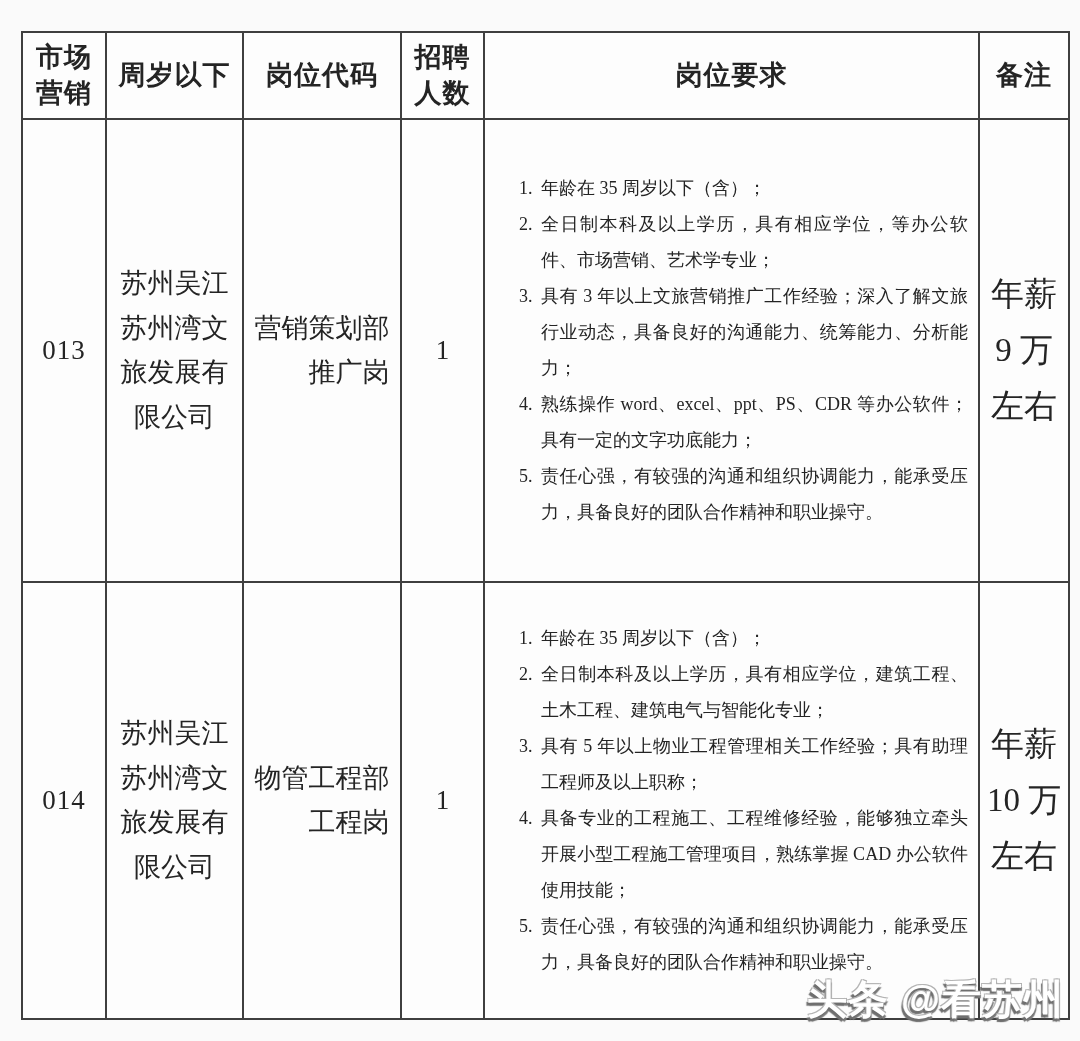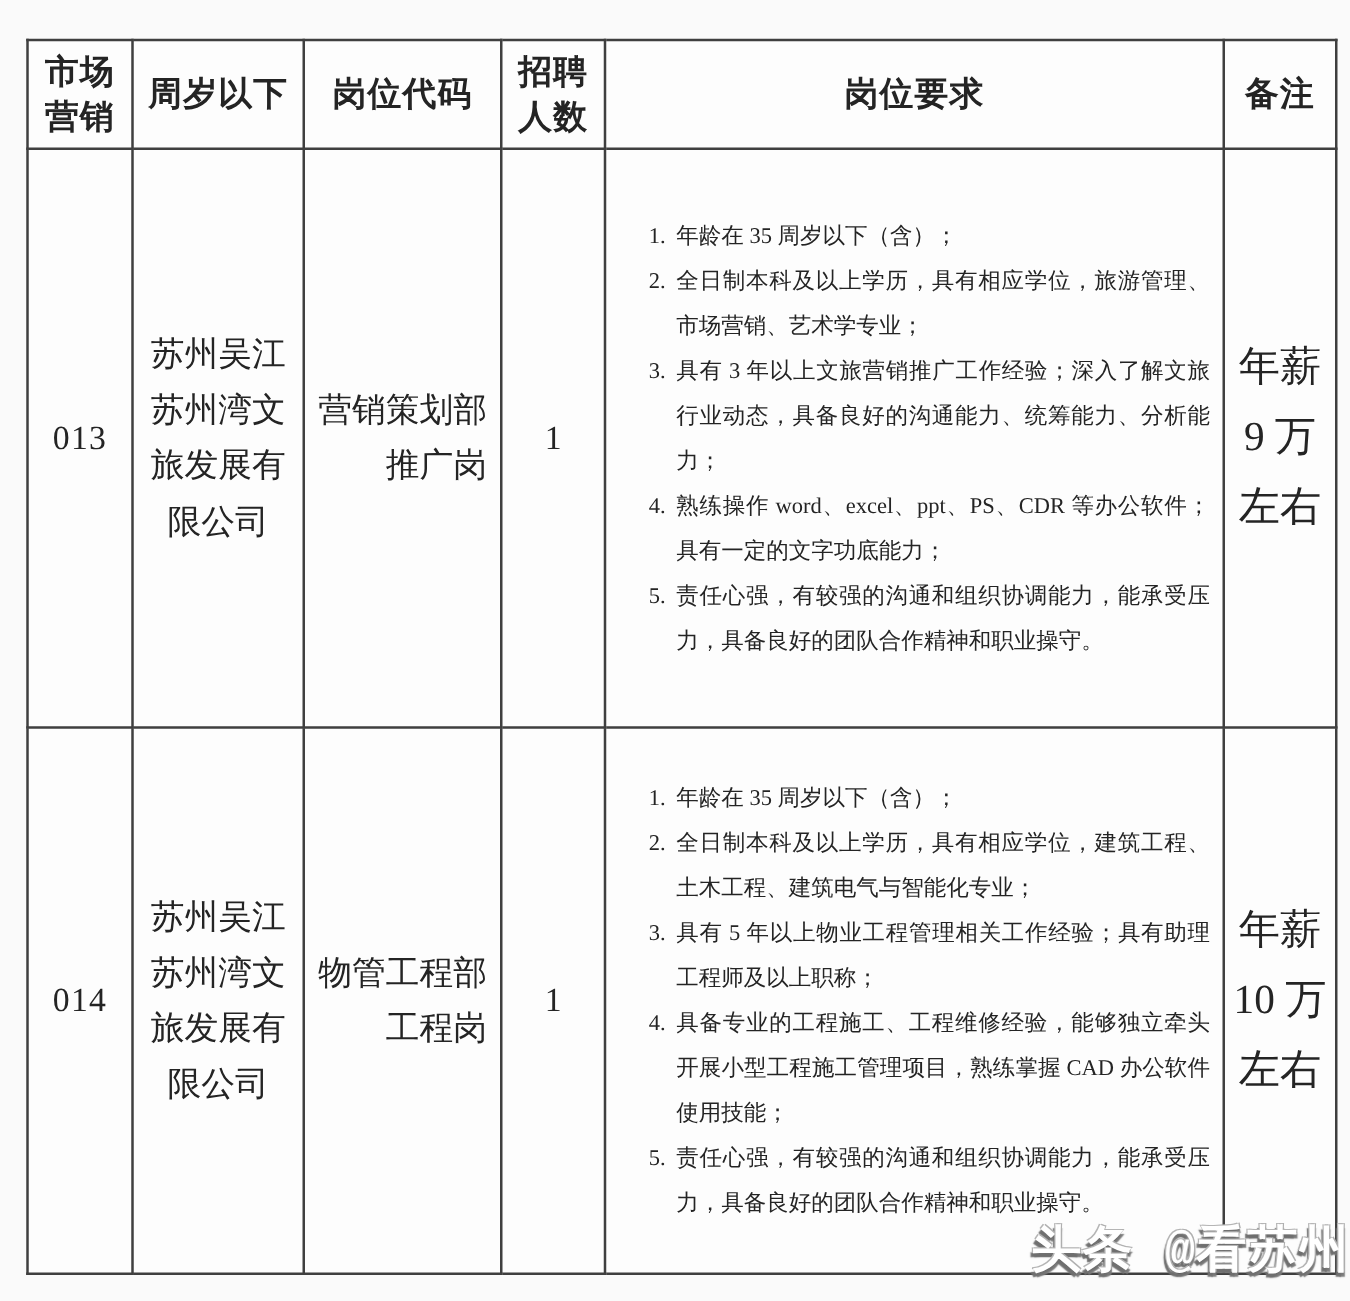--- a/index.html
+++ b/index.html
@@ -68,23 +68,23 @@
     padding-left: 4px;
   }
   td.cell-remark .remark-text {
     white-space: pre-line;
     line-height: 1.7;
     font-size: 33px;
   }
 
   .watermark {
     position: absolute;
-    right: 0;
+    right: 16px;
     bottom: 14px;
-    font-family: Liberation Mono, monospace;
+    font-family: Liberation Sans, sans-serif;
     font-weight: 700;
     font-size: 40px;
     letter-spacing: 1px;
     color: #ffffff;
     text-shadow:
       -1px -1px 0 #b5b5b5,
        1px -1px 0 #b0b0b0,
       -2px  3px 1px #6f6f6f,
        1px  3px 1px #7a7a7a;
     z-index: 5;
@@ -121,21 +121,21 @@
         <td class="cell-employer">
           <div class="employer-text">苏州吴江苏州湾文旅发展有限公司</div>
         </td>
         <td class="cell-position">
           <div class="position-text">营销策划部推广岗</div>
         </td>
         <td class="cell-headcount">1</td>
         <td class="cell-requirements">
           <ol>
               <li>年龄在 35 周岁以下（含）；</li>
-              <li>全日制本科及以上学历，具有相应学位，旅游管理、市场营销、艺术学专业；</li>
+              <li>全日制本科及以上学历，具有相应学位，等办公软件、市场营销、艺术学专业；</li>
               <li>具有 3 年以上文旅营销推广工作经验；深入了解文旅行业动态，具备良好的沟通能力、统筹能力、分析能力；</li>
               <li>熟练操作 word、excel、ppt、PS、CDR 等办公软件；具有一定的文字功底能力；</li>
               <li>责任心强，有较强的沟通和组织协调能力，能承受压力，具备良好的团队合作精神和职业操守。</li>
             </ol>
         </td>
         <td class="cell-remark">
           <div class="remark-text">年薪
 9 万
 左右</div>
         </td>

